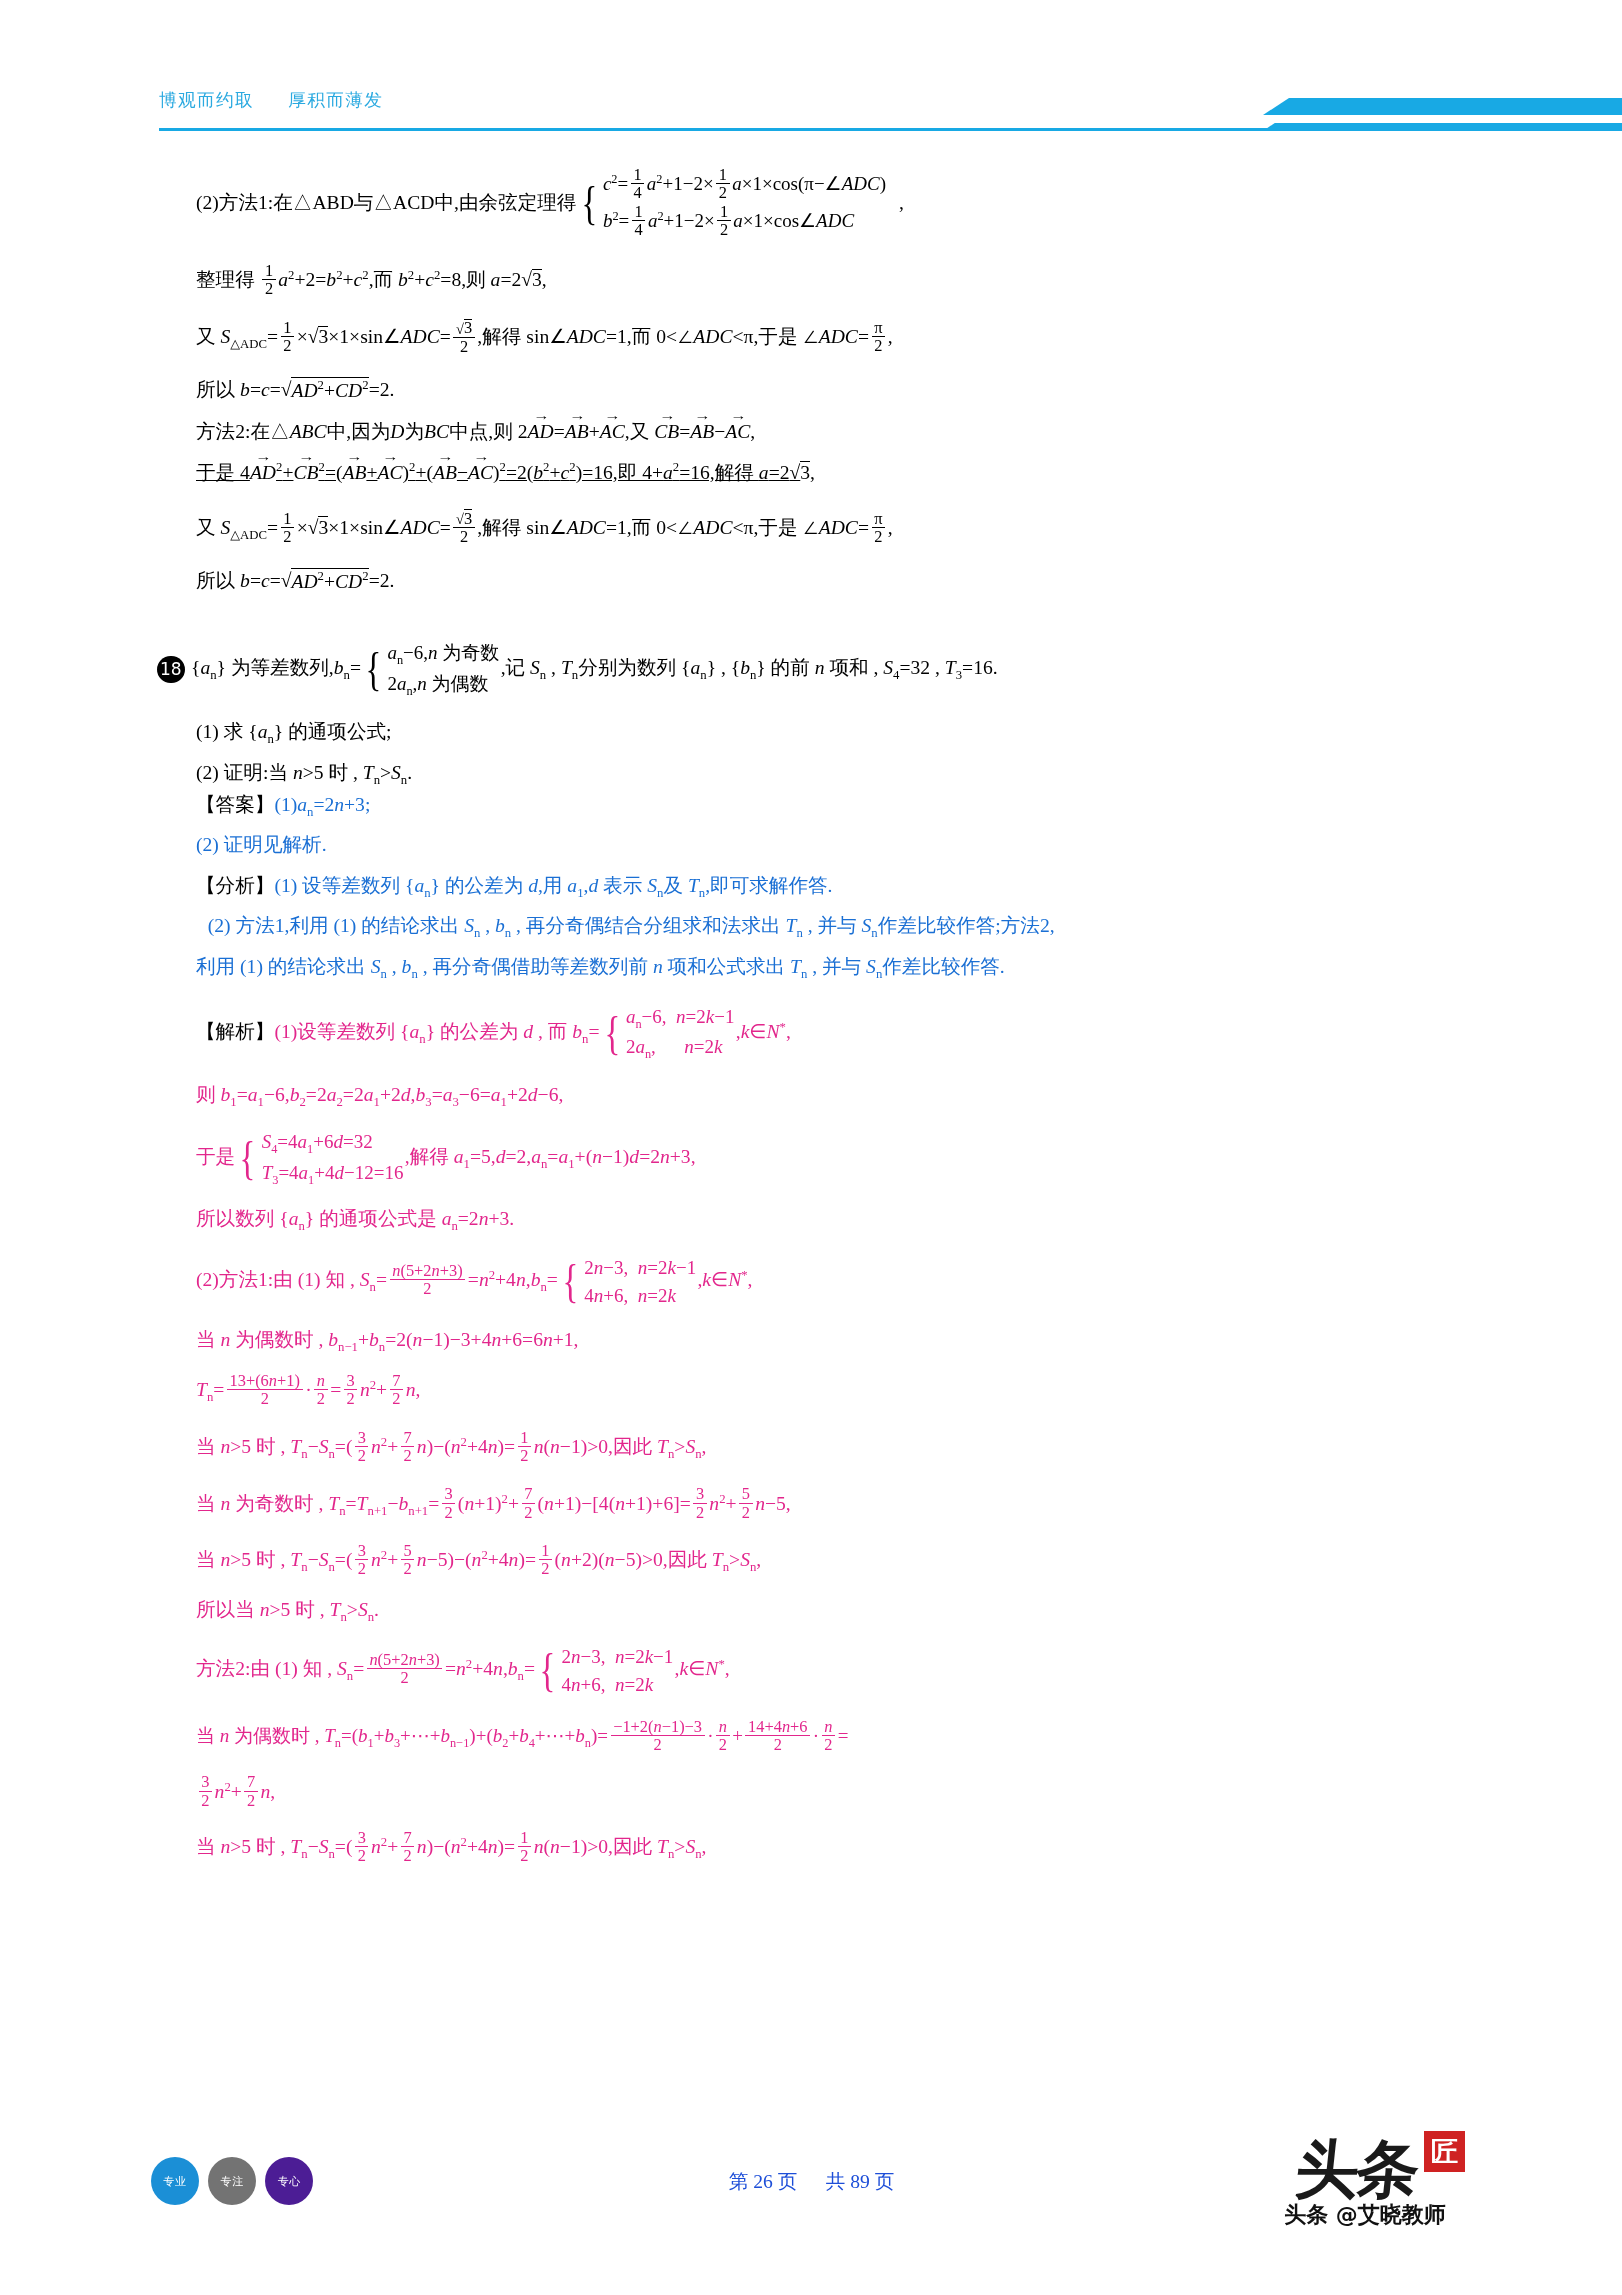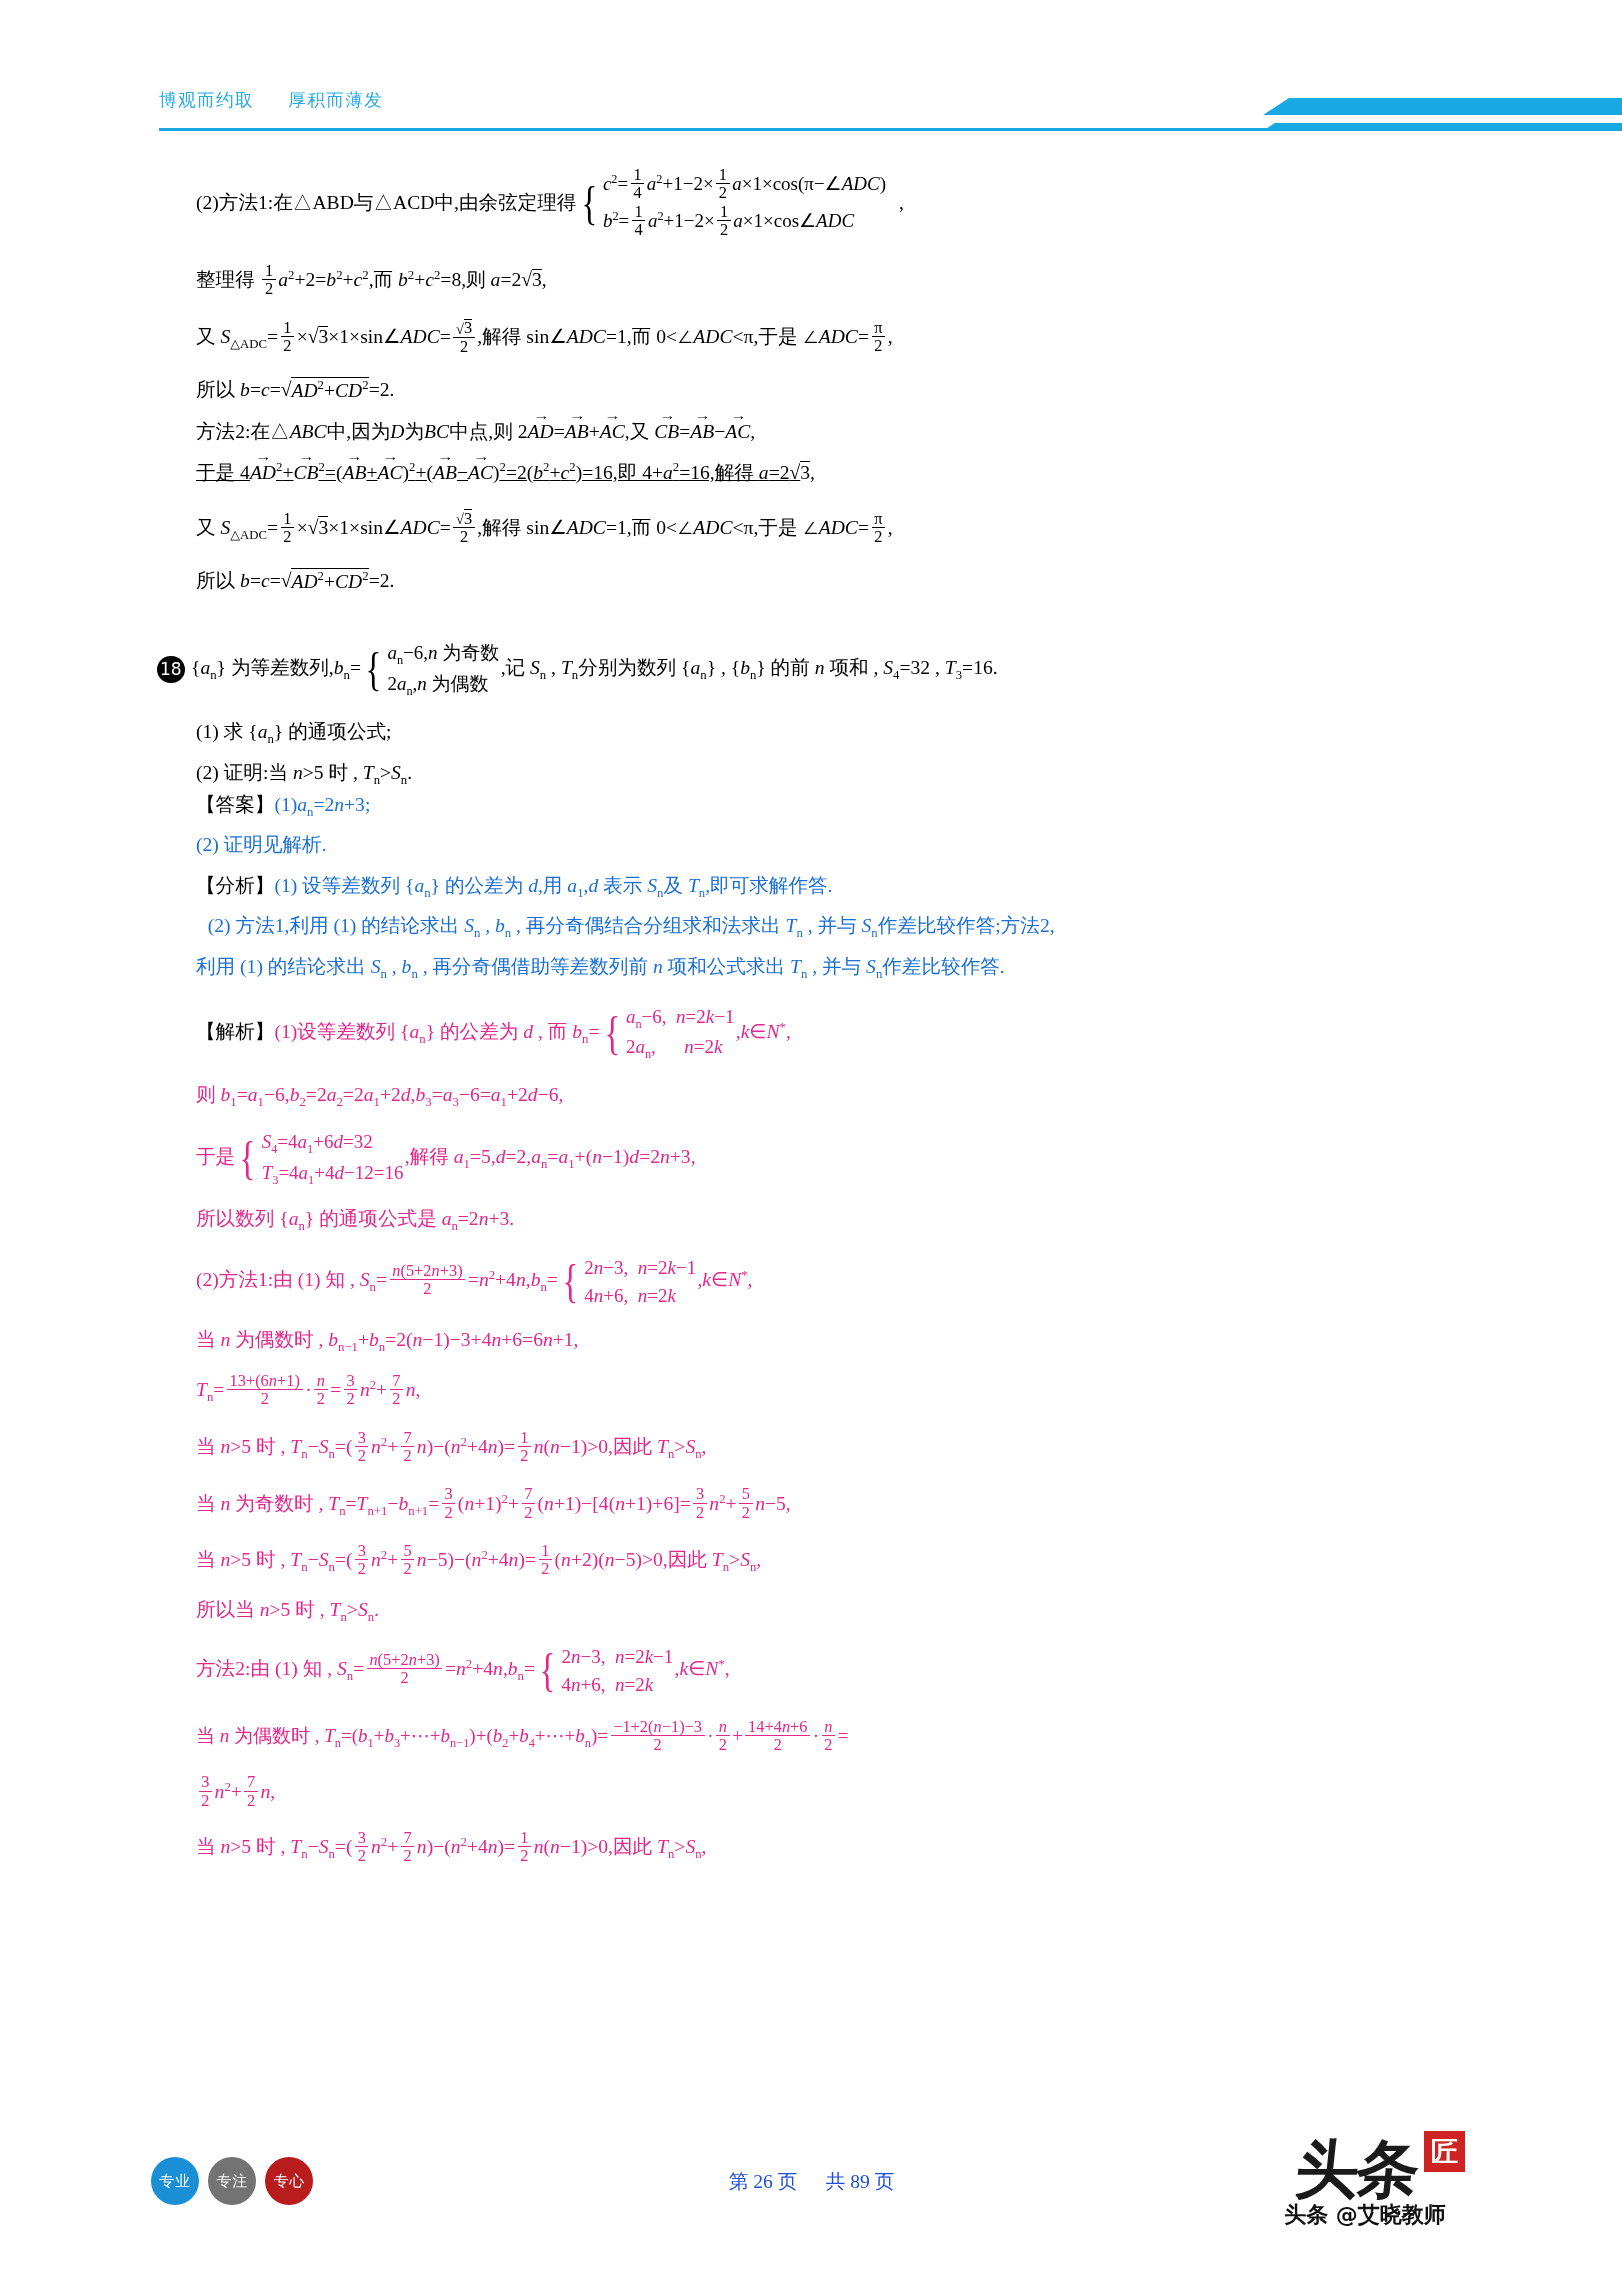--- a/index.html
+++ b/index.html
@@ -89,25 +89,25 @@
     display:inline-block;width:27.5px;height:27.5px;border-radius:50%;
     background:#000;color:#fff;font-size:17px;line-height:27.5px;text-align:center;
     vertical-align:middle;margin-right:6.5px;font-family:"DejaVu Sans",sans-serif;
   }
 
   
   .footer-dots{position:absolute;left:151px;top:2157px;display:flex;gap:9.2px;}
   .dot{
     width:48px;height:48px;border-radius:50%;
     display:flex;align-items:center;justify-content:center;
-    color:#fff;font-size:15px;font-family:"Liberation Serif",serif;letter-spacing:0.7px;
+    color:#fff;font-size:11px;font-family:"Liberation Serif",serif;letter-spacing:0.7px;
   }
   .dot.d1{background:#1b8fd6;}
   .dot.d2{background:#737373;}
-  .dot.d3{background:#b91c1c;}
+  .dot.d3{background:#4c1d95;}
   .footer-center{
     position:absolute;left:0;right:0;top:2168px;text-align:center;
     font-size:19.6px;color:#1d4ed8;
   }
   .footer-center span{margin:0 11.8px;}
 
   
   .logo{
     position:absolute;right:111px;top:2127px;width:216px;height:98px;
   }

